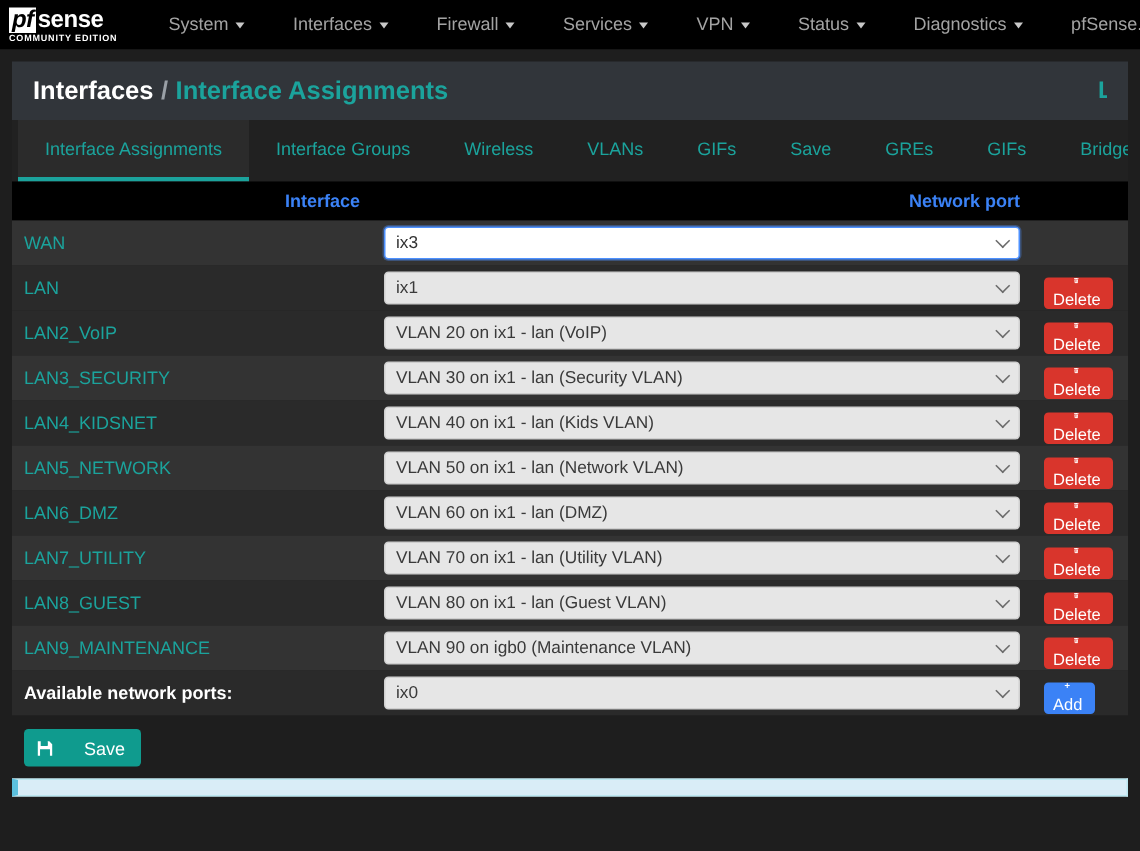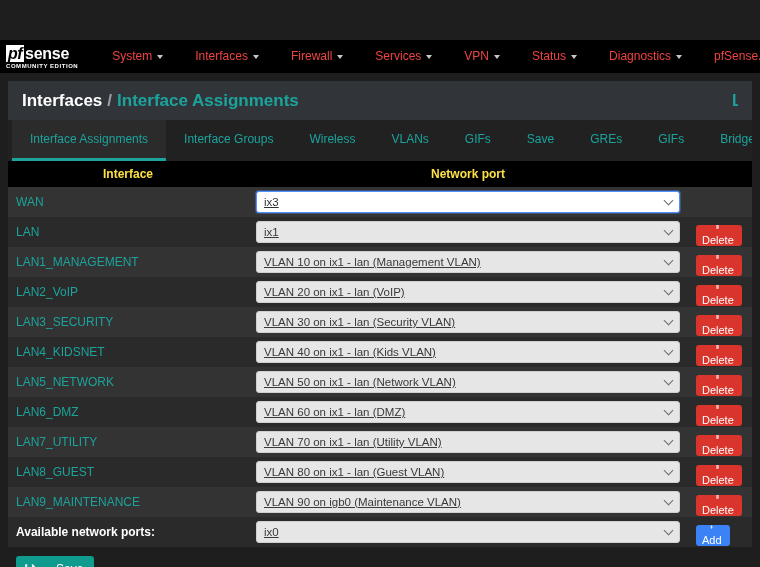--- a/index.html
+++ b/index.html
@@ -16,21 +16,20 @@
   }
 
   
   .navbar {
     height: 33px;
     background: #000000;
     display: flex;
     align-items: center;
     padding-left: 6px;
     white-space: nowrap;
-    margin-top: 40px;
   }
   .logo {
     display: flex;
     flex-direction: column;
     justify-content: center;
     margin-right: 18px;
     margin-top: 1px;
   }
   .logo-main {
     display: flex;
@@ -59,21 +58,21 @@
   .logo-sub {
     color: #ffffff;
     font-size: 6px;
     font-weight: bold;
     letter-spacing: 0.55px;
     margin-top: 1px;
     line-height: 7px;
   }
   .nav-items { display: flex; align-items: center; }
   .nav-item {
-    color: #ef4444;
+    color: #a3a3a3;
     font-size: 12px;
     padding: 0 16px;
     line-height: 33px;
     cursor: pointer;
     text-decoration: none;
   }
   .caret {
     display: inline-block;
     width: 0; height: 0;
     border-left: 3.5px solid transparent;
@@ -146,24 +145,24 @@
     padding: 0 8px;
     background: #1e1e1e;
   }
   table.assign {
     width: 100%;
     border-collapse: collapse;
     table-layout: fixed;
   }
   table.assign th {
     background: #000000;
-    color: #fde047;
+    color: #3b82f6;
     font-size: 12px;
     font-weight: bold;
-    text-align: center;
+    text-align: right;
     height: 26px;
     padding: 0 8px;
     vertical-align: middle;
   }
   col.c-iface { width: 240px; }
   col.c-port  { width: 440px; }
   col.c-act   { width: 64px; }
 
   table.assign td {
     height: 30px;
@@ -195,21 +194,20 @@
     border: 1px solid #cfcfcf;
     border-radius: 3px;
     display: flex;
     align-items: center;
     padding: 0 20px 0 7px;
     font-size: 11.5px;
     color: #3a3a3a;
     cursor: pointer;
     overflow: hidden;
     white-space: nowrap;
-    text-decoration: underline;
   }
   .sel.focused {
     background: #ffffff;
     border: 1px solid #4d90fe;
     box-shadow: 0 0 0 1px rgba(77,144,254,0.35);
     color: #333333;
   }
   .sel .chev {
     position: absolute;
     right: 7px;
@@ -377,39 +375,20 @@
         <td>
           <button class="btn btn-del">
             <svg class="icon-svg" width="11" height="11" viewBox="0 0 16 16">
                 <path fill="#ffffff" d="M6 1h4l.6 1H14v2H2V2h3.4L6 1zM3 5h10l-.8 9.2c-.05.5-.45.8-.95.8H4.75c-.5 0-.9-.3-.95-.8L3 5zm2.6 1.6v6.2h1.2V6.6H5.6zm3.6 0v6.2h1.2V6.6H9.2z"></path>
               </svg>
             <span>Delete</span>
           </button>
         </td>
       </tr>
 
-      <tr class="odd">
-        <td>
-          <a class="iface-link">LAN1_MANAGEMENT</a>
-        </td>
-        <td>
-          <div class="sel">
-            <span>VLAN 10 on ix1 - lan (Management VLAN)</span>
-            <span class="chev"></span>
-          </div>
-        </td>
-        <td>
-          <button class="btn btn-del">
-            <svg class="icon-svg" width="11" height="11" viewBox="0 0 16 16">
-                <path fill="#ffffff" d="M6 1h4l.6 1H14v2H2V2h3.4L6 1zM3 5h10l-.8 9.2c-.05.5-.45.8-.95.8H4.75c-.5 0-.9-.3-.95-.8L3 5zm2.6 1.6v6.2h1.2V6.6H5.6zm3.6 0v6.2h1.2V6.6H9.2z"></path>
-              </svg>
-            <span>Delete</span>
-          </button>
-        </td>
-      </tr>
 
       <tr class="even">
         <td>
           <a class="iface-link">LAN2_VoIP</a>
         </td>
         <td>
           <div class="sel">
             <span>VLAN 20 on ix1 - lan (VoIP)</span>
             <span class="chev"></span>
           </div>

